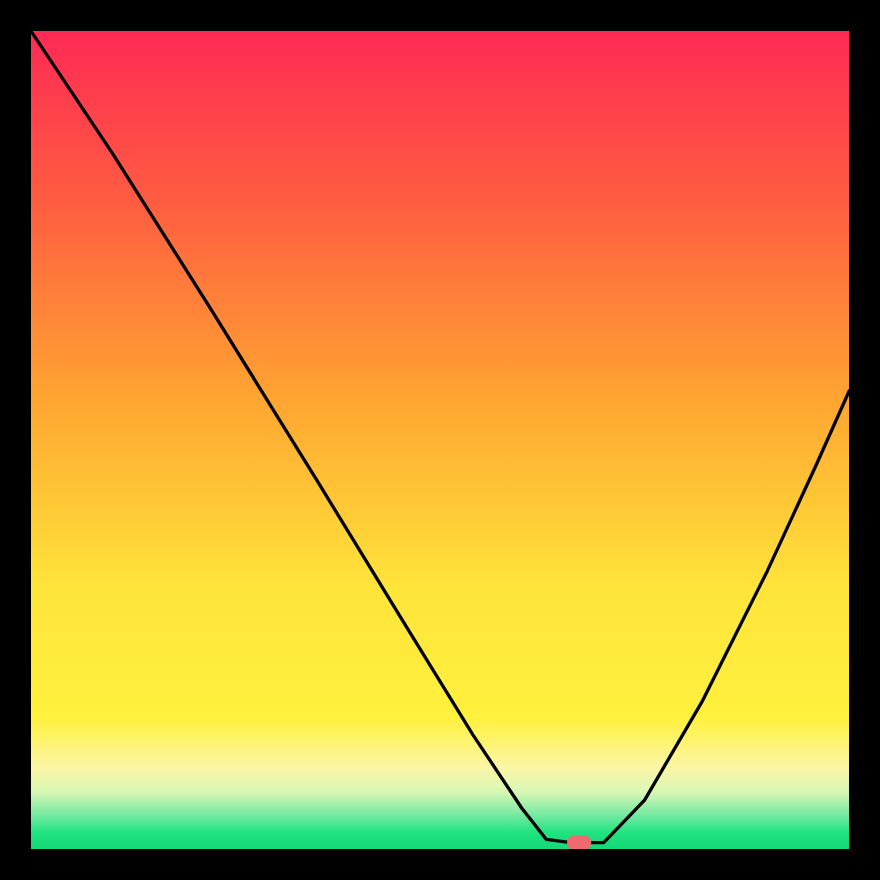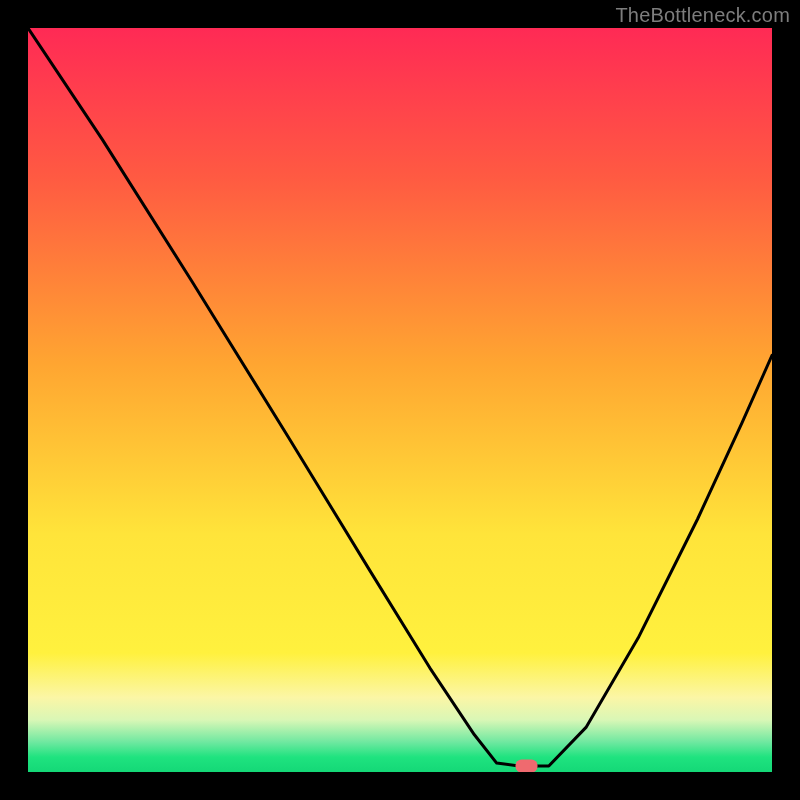--- a/index.html
+++ b/index.html
@@ -62,14 +62,13 @@
         </linearGradient>
       </defs>
       <rect x="0" y="0" width="744" height="744" fill="url(#bg-grad)"></rect>
 
       <path id="curve-path" fill="none" stroke="#000" stroke-width="3" stroke-linecap="round" stroke-linejoin="round" d="M0.0 0.0 L74.4 111.6 L163.7 253.0 L260.4 409.2 L342.2 543.1 L401.8 639.8 L446.4 706.8 L468.7 735.1 L491.0 738.0 L520.8 738.0 L558.0 699.4 L610.1 610.1 L669.6 491.0 L714.2 394.3 L744.0 327.4"></path>
 
       <rect id="marker-rect" rx="6" ry="6" width="22" height="13" fill="#ef6a6f" x="487.5" y="731.5"></rect>
     </svg>
   </div>
 
-  <div class="attribution">TheBottleneck.com</div>
 </div>
 
 </body></html>

